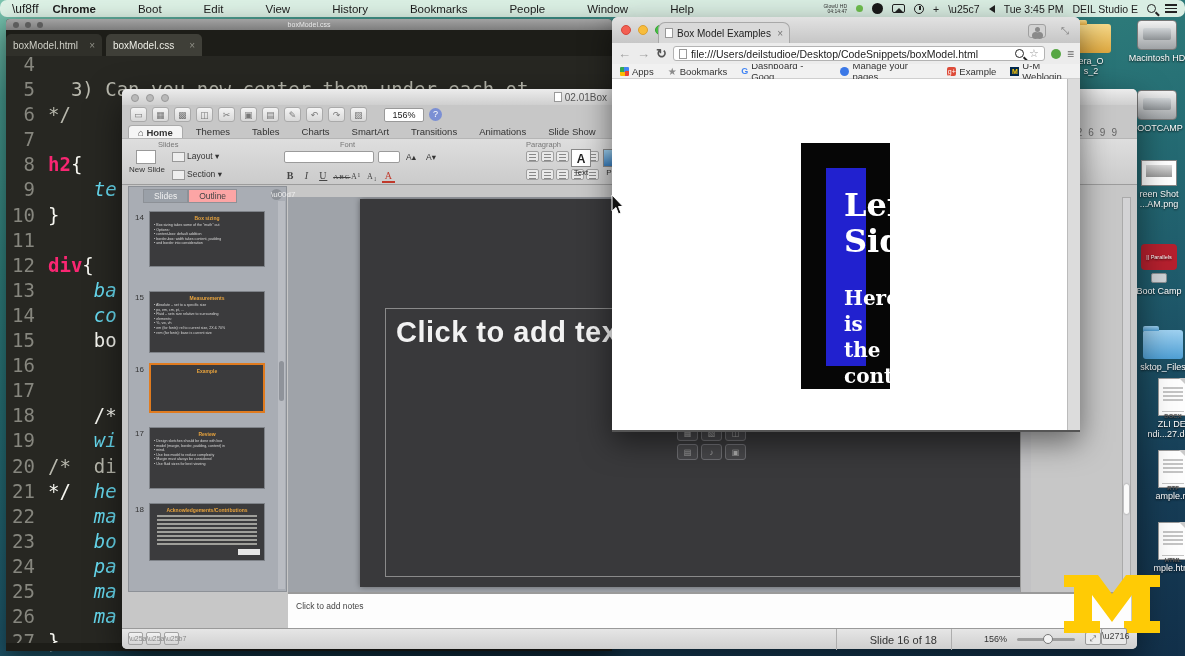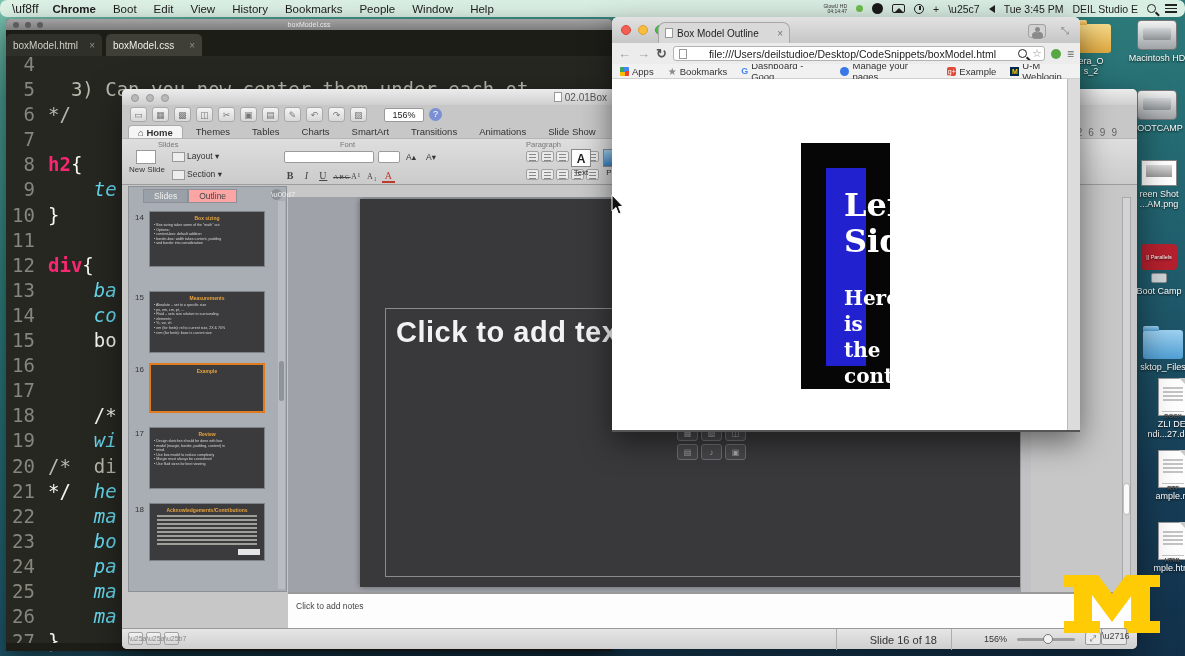--- a/index.html
+++ b/index.html
@@ -153,21 +153,21 @@
     display:flex; align-items:center; gap:4px; padding:0 6px; font-size:10px; color:#222; }
   #br-tab .x { margin-left:auto; color:#777; }
   .doc-ic { width:8px; height:10px; background:#fff; border:1px solid #999; flex:0 0 auto; }
   #br-profile { position:absolute; right:34px; top:7px; width:18px; height:14px; border:1px solid #a0a0a0; border-radius:3px; background:#d2d2d2; }
   #br-profile::after { content:""; position:absolute; left:6px; top:2px; width:5px; height:5px; border-radius:50%; background:#8a8a8a; box-shadow:-2px 6px 0 1px #8a8a8a, 2px 6px 0 1px #8a8a8a; }
   #br-resize { position:absolute; right:8px; top:7px; width:14px; height:14px; color:#777; font-size:10px; line-height:14px; text-align:center; }
   #br-toolbar { position:relative; height:21px; background:#ececec; display:flex; align-items:center; padding:0 6px; gap:6px; }
   .nav-ar { color:#9f9f9f; font-size:13px; font-weight:bold; line-height:18px; }
   .nav-ar.dark { color:#555; }
   #url-field { flex:1; height:15px; background:#fff; border:1px solid #b3b3b3; border-radius:3px;
-    display:flex; align-items:center; gap:22px; padding:0 5px; font-size:10.5px; color:#222; white-space:nowrap; overflow:hidden; }
+    display:flex; align-items:center; gap:4px; padding:0 5px; font-size:10.5px; color:#222; white-space:nowrap; overflow:hidden; }
   #url-field .sp { margin-left:auto; display:flex; gap:5px; align-items:center; }
   .star { color:#9a9a9a; font-size:11px; }
   .ext-dot { width:10px; height:10px; border-radius:50%; background:#57a744; }
   .ham { color:#666; font-size:12px; }
   #bm-bar { height:15px; background:#f1f1f1; border-bottom:1px solid #cfcfcf; display:flex; align-items:center; gap:14px; padding-left:8px; font-size:9.5px; color:#333; }
   .bm { display:flex; align-items:center; gap:3px; }
   .bmi { width:9px; height:9px; flex:0 0 auto; }
   .bmi-apps { background:conic-gradient(#4285f4 0 25%, #ea4335 0 50%, #fbbc05 0 75%, #34a853 0); border-radius:1px; }
   .bmi-star { width:auto; height:auto; color:#8a8a8a; font-size:10px; line-height:9px; }
   .bmi-g { width:auto; height:auto; color:#4285f4; font-weight:bold; font-size:9px; line-height:9px; }
@@ -487,21 +487,21 @@
 
   <div id="browser">
     <div id="br-title">
       <span class="lights">
           <i class="l-red"></i>
           <i class="l-yel"></i>
           <i class="l-grn"></i>
         </span>
       <div id="br-tab">
         <span class="doc-ic"></span>
-        <span>Box Model Outline</span>
+        <span>Box Model Examples</span>
         <span class="x">×</span>
       </div>
       <span id="br-profile"></span>
       <span id="br-resize">⤡</span>
     </div>
     <div id="br-toolbar">
       <span class="nav-ar">←</span>
       <span class="nav-ar">→</span>
       <span class="nav-ar dark">↻</span>
       <div id="url-field">
@@ -547,21 +547,21 @@
         <div id="bx-head">Left Side</div>
         <div id="bx-body">Here is the content</div>
       </div>
 
       <div id="br-scroll"></div>
     </div>
   </div>
 
   <div id="menubar">
     <span class="apple">\uf8ff</span>
-    <span id="menu-items" style="display:flex;">
+    <span id="menu-items" style="display:flex;gap:25px;">
         <span class="menu-item bold">Chrome</span>
         <span class="menu-item">Boot</span>
         <span class="menu-item">Edit</span>
         <span class="menu-item">View</span>
         <span class="menu-item">History</span>
         <span class="menu-item">Bookmarks</span>
         <span class="menu-item">People</span>
         <span class="menu-item">Window</span>
         <span class="menu-item">Help</span>
       </span>

